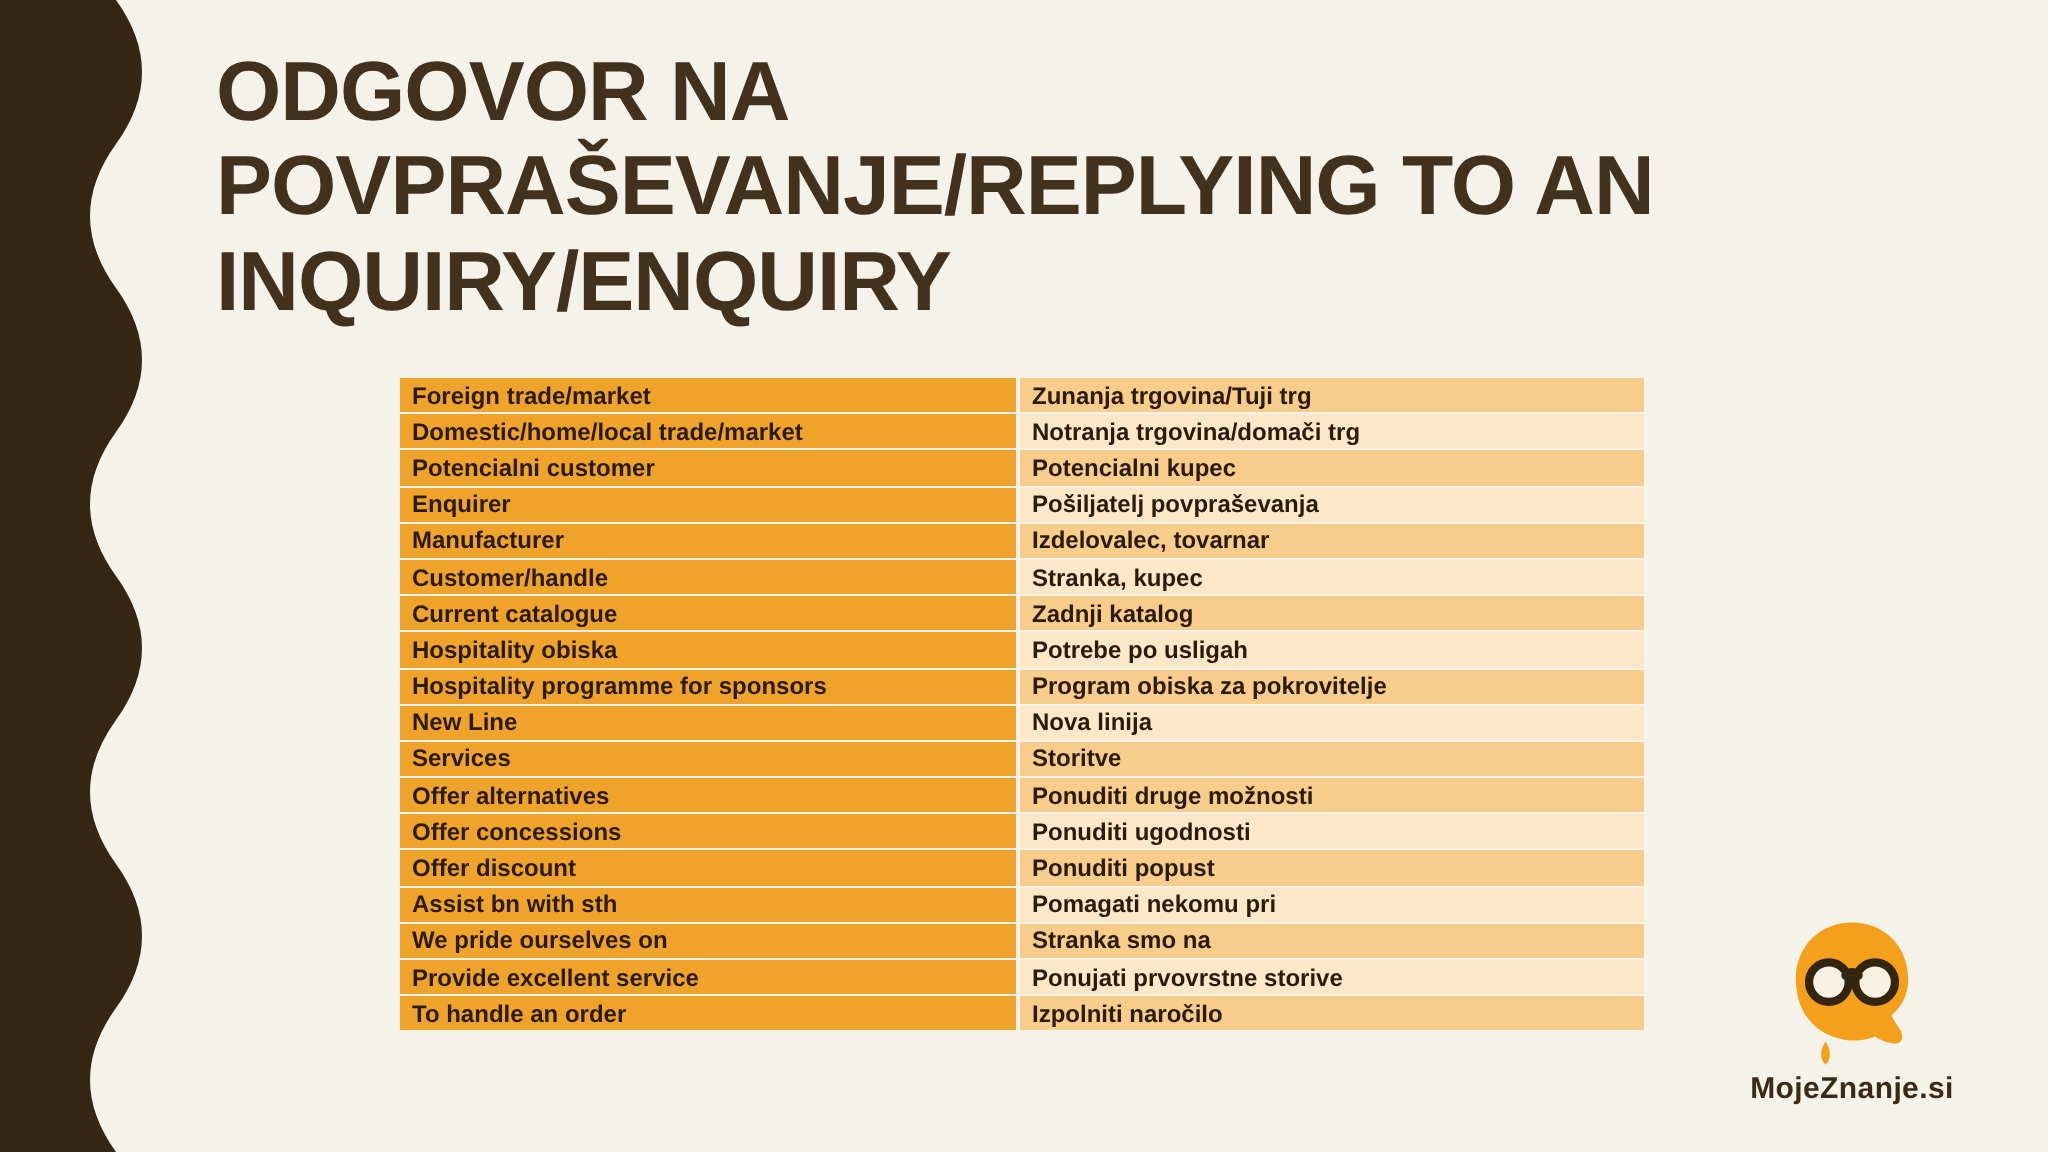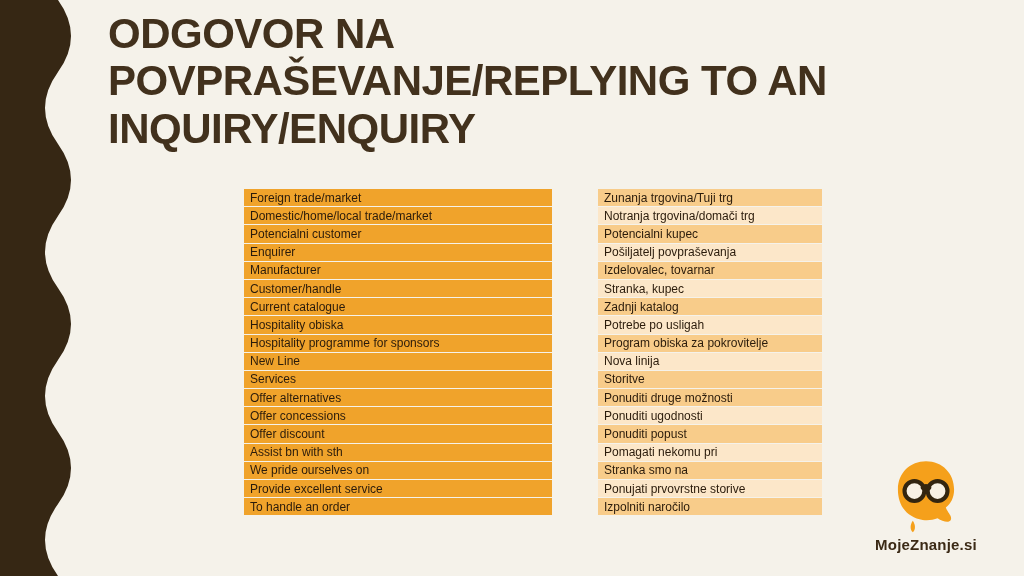--- a/index.html
+++ b/index.html
@@ -8,30 +8,30 @@
     --logo-orange:#F5A01B; --logo-text:#3B2A16;
   }
   *{box-sizing:border-box;margin:0;padding:0;}
   html,body{width:1024px;height:576px;overflow:hidden;}
   body{font-family:"Liberation Sans",sans-serif;background:#ddd;}
   .slide{position:relative;width:1024px;height:576px;background:var(--background);overflow:hidden;}
 
   .wave-strip{position:absolute;left:0;top:0;width:90px;height:576px;}
   .wave-strip path{fill:var(--strip);}
 
-  .title{position:absolute;left:108px;top:10px;width:880px;
+  .title{position:absolute;left:108px;top:22px;width:880px;
     font-size:42px;font-weight:800;line-height:1.13;color:var(--title);
     letter-spacing:-0.5px;}
   .title span{display:block;}
 
   .vocab-table{position:absolute;left:200px;top:189px;width:622px;
     display:flex;flex-direction:column;gap:1px;}
   .trow{display:flex;gap:2px;height:17.2px;}
   .cell{display:flex;align-items:center;padding-left:6px;
-    font-size:12px;font-weight:400;color:var(--table-text);white-space:nowrap;overflow:hidden;margin-left:44px;}
+    font-size:12px;font-weight:700;color:var(--table-text);white-space:nowrap;overflow:hidden;}
   .cell.en{width:308px;background:var(--cell-left);}
   .cell.sl{flex:1;}
   .cell.sl.odd{background:var(--cell-right-odd);}
   .cell.sl.even{background:var(--cell-right-even);}
 
   .logo{position:absolute;right:40px;top:458px;width:116px;text-align:center;}
   .logo svg{width:84px;height:76px;display:block;margin:0 auto;}
   .ghost-body{fill:var(--logo-orange);}
   .ghost-lens{fill:#F8F1E4;stroke:#33250F;stroke-width:5;}
   .ghost-bridge{fill:none;stroke:#33250F;stroke-width:5;stroke-linecap:round;}

